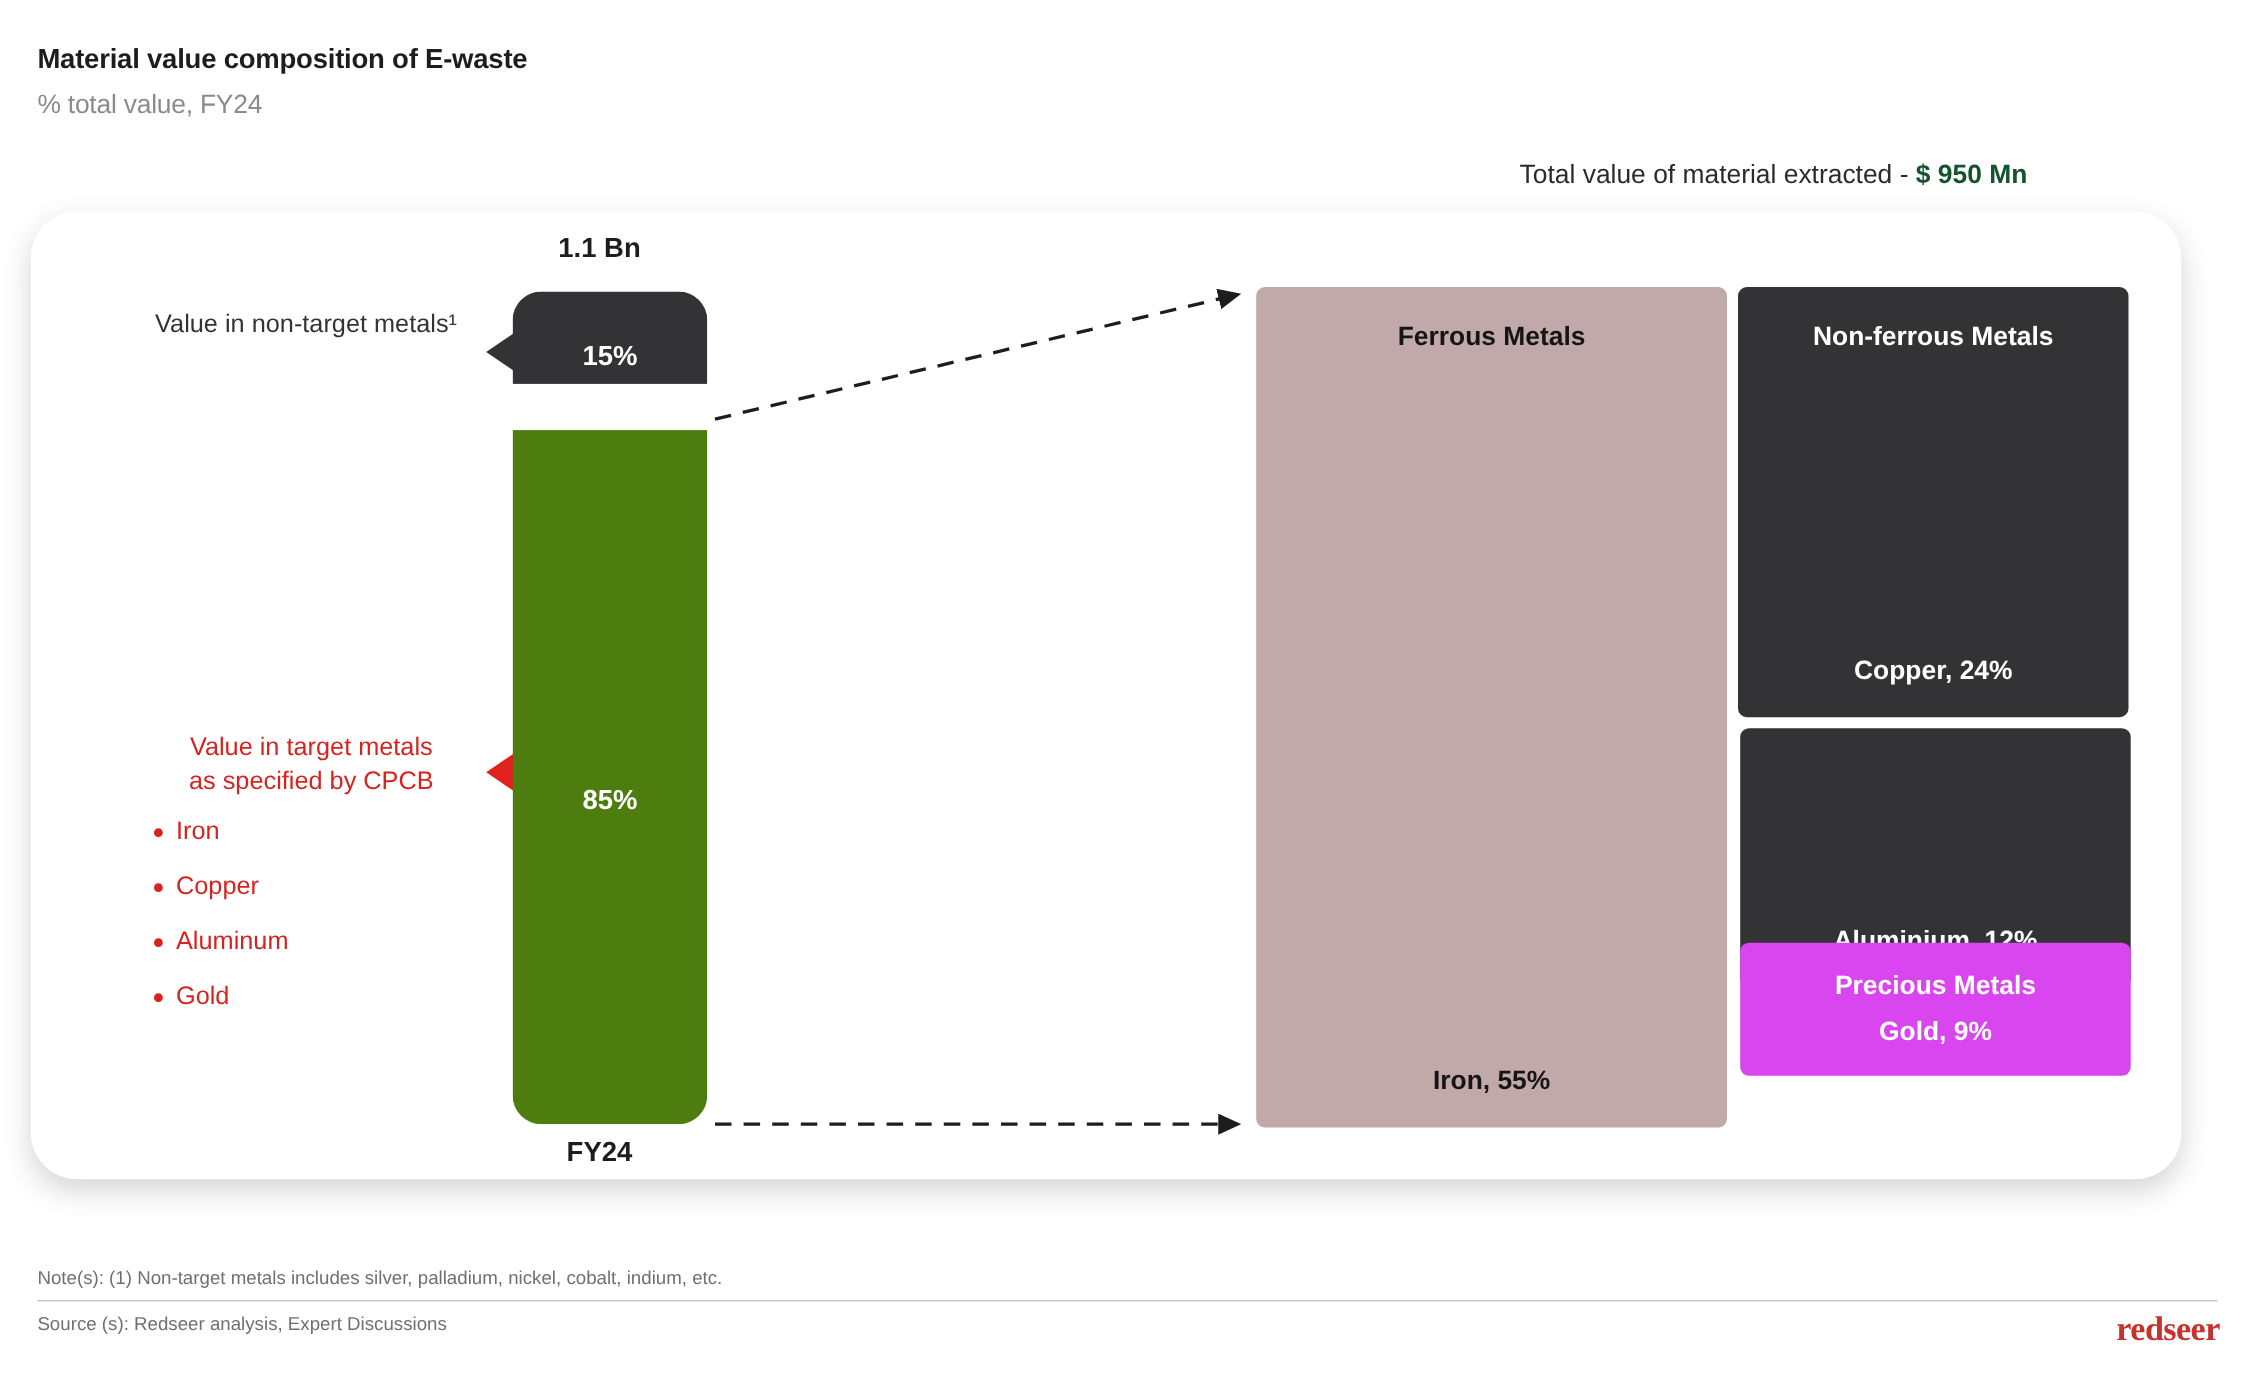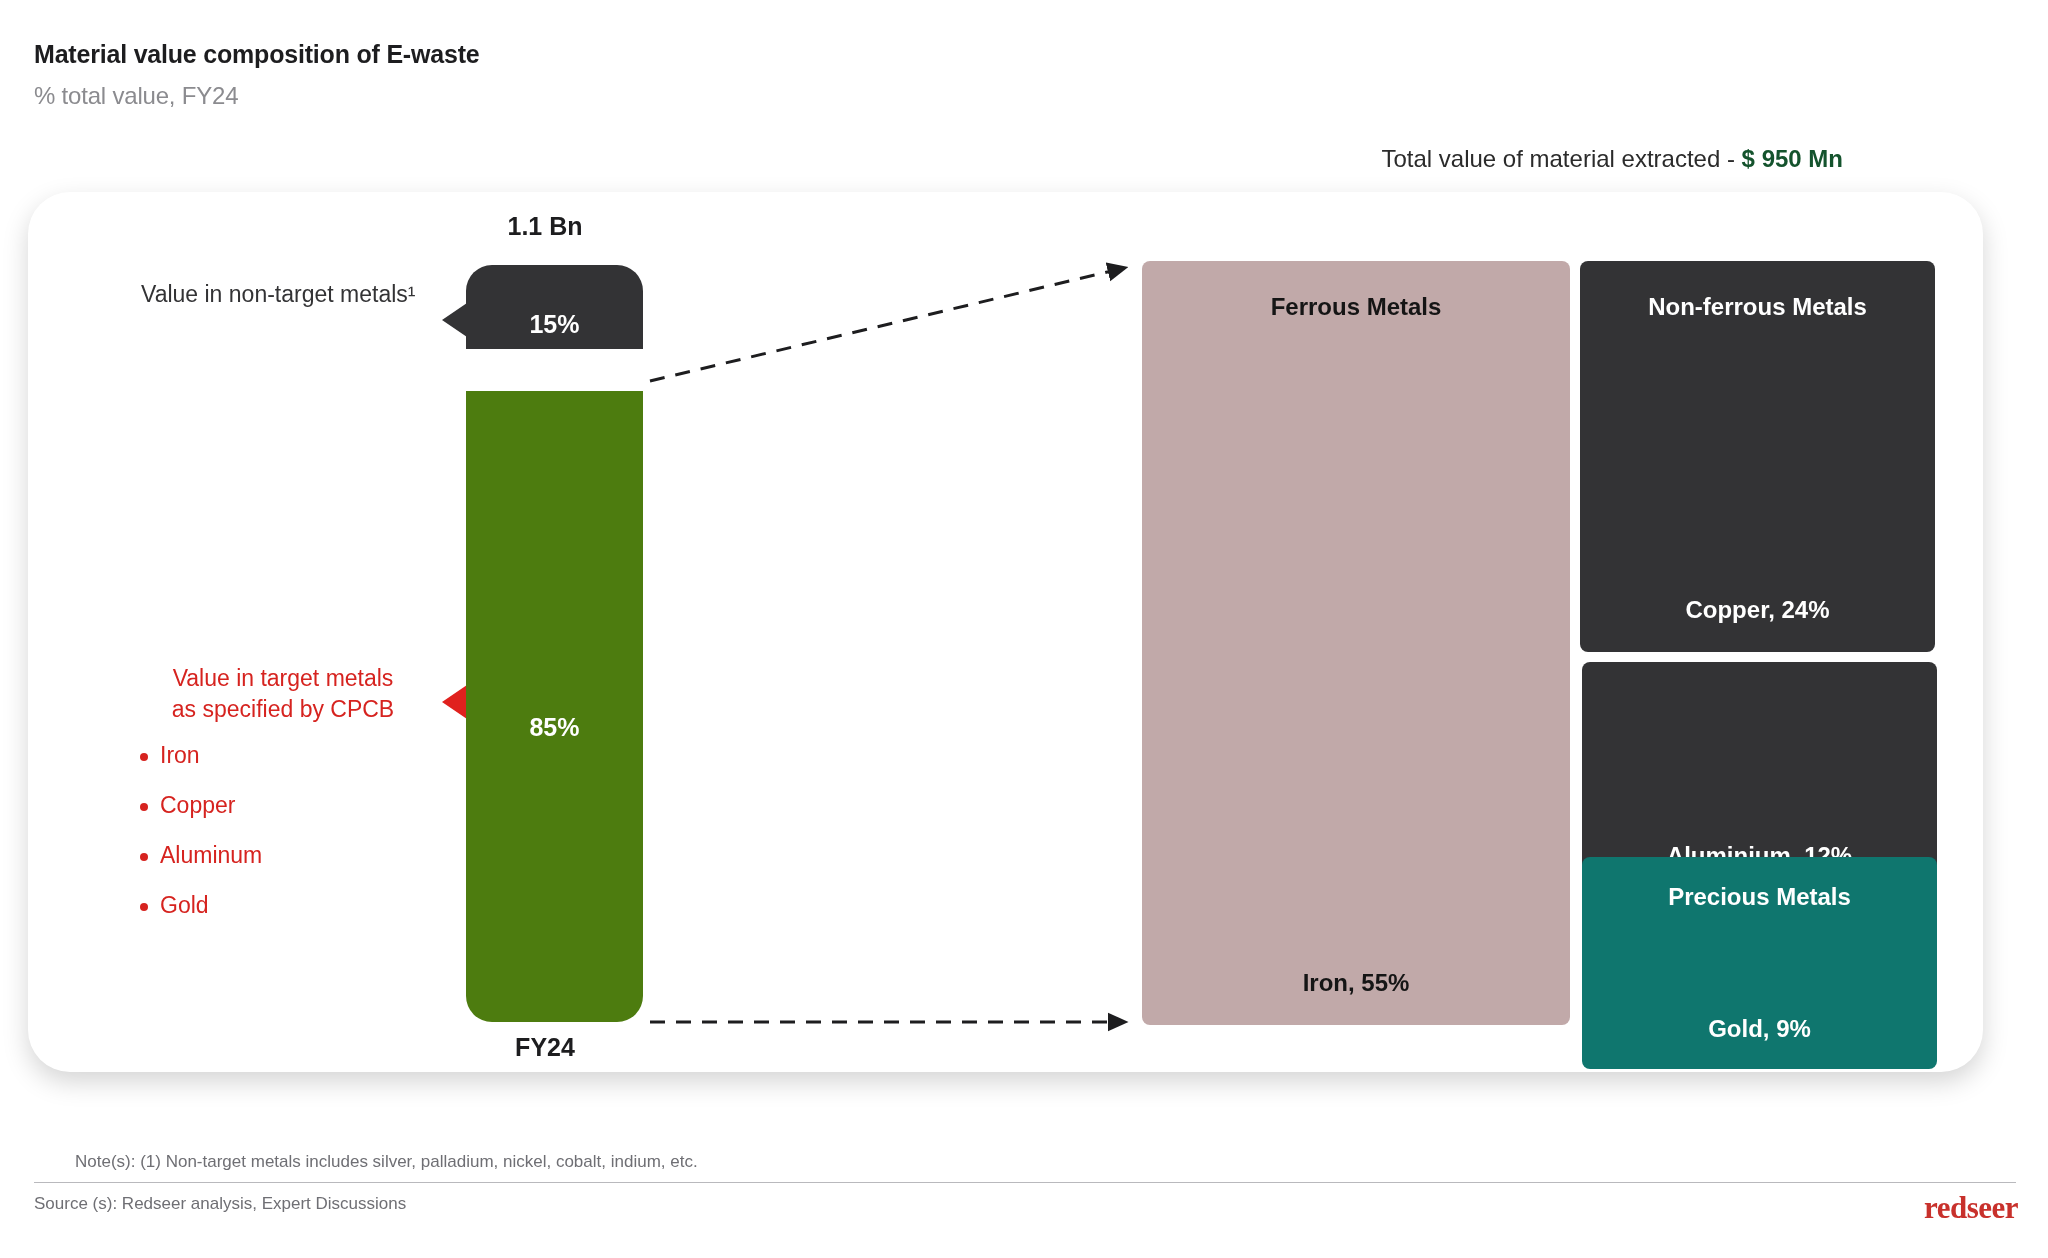--- a/index.html
+++ b/index.html
@@ -244,36 +244,35 @@
     width: 355px;
     height: 236px;
     background: #333335;
   }
   #panel-aluminium .panel-value { color: #ffffff; }
 
   #panel-precious {
     left: 1570px;
     top: 857px;
     width: 355px;
-    height: 212px;
-    background: #0f766e;
+    height: 121px;
+    background: #d946ef;
   }
   #panel-precious .panel-title,
   #panel-precious .panel-value { color: #ffffff; }
   #panel-precious .panel-title { top: 26px; }
   #panel-precious .panel-value { bottom: 26px; }
 
   
   #footer-note {
     position: absolute;
     left: 34px;
     top: 1152px;
     font-size: 17px;
     color: #6f6f74;
-    margin-left: 41px;
   }
   #footer-divider {
     position: absolute;
     left: 34px;
     top: 1182px;
     width: 1982px;
     height: 1px;
     background: #b9b9bd;
   }
   #footer-source {

